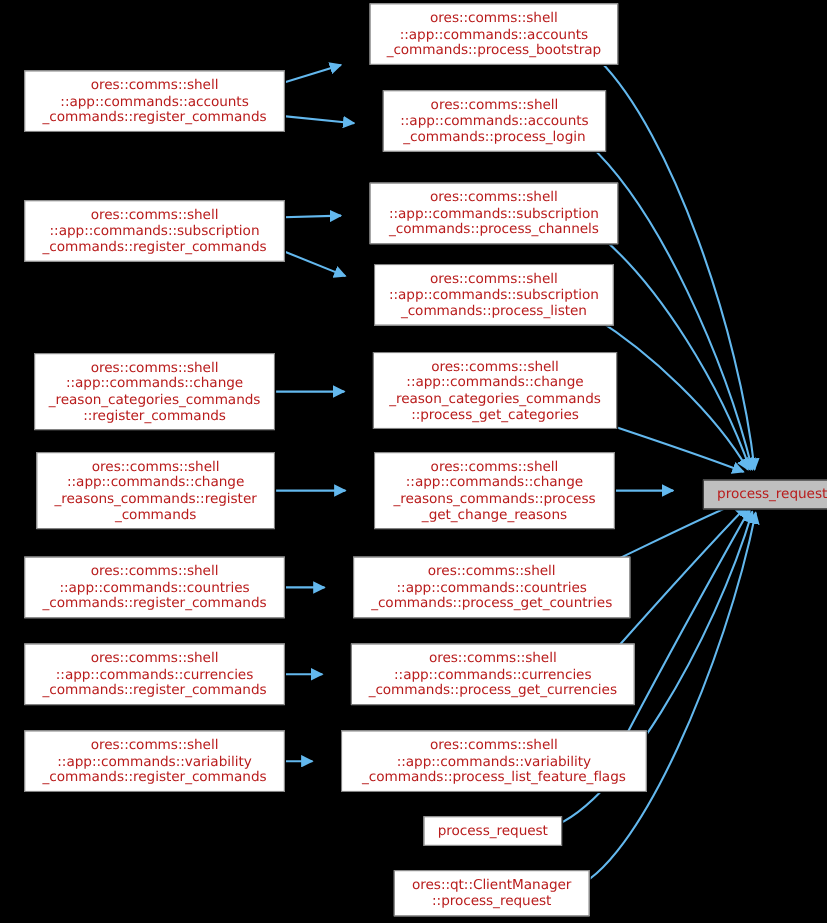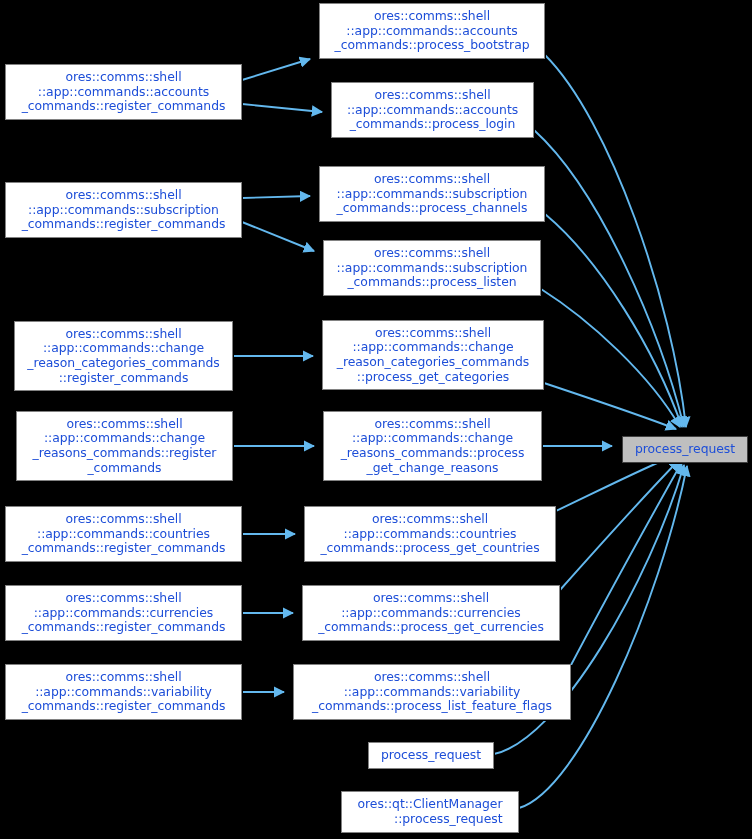--- a/index.html
+++ b/index.html
@@ -27,27 +27,28 @@
   .node {
     position: absolute;
     box-sizing: border-box;
     background: #ffffff;
     border: 1px solid #828282;
     box-shadow: 1px 1px 0 0 #000000;
     display: flex;
     align-items: center;
     justify-content: center;
     text-align: center;
-    color: #1d4ed8;
+    color: #b91c1c;
     font-size: 12.4px;
     line-height: 14.7px;
     letter-spacing: -0.05px;
     white-space: pre-line;
     z-index: 5;
     padding: 0 13px;
+    margin-left: 17px;
   }
   .node.target {
     background: #bfbfbf;
     border: 1px solid #404040;
   }
   .node-label {
     display: block;
     white-space: pre-line;
   }
 </style>
@@ -167,21 +168,21 @@
 _commands::process_get_currencies</span>
   </div>
   <div class="node" id="n-variability_process" style="left: 293px; top: 664px; width: 278px; height: 56px; background: rgb(255, 255, 255); border-color: rgb(130, 130, 130);">
     <span class="node-label">ores::comms::shell
 ::app::commands::variability
 _commands::process_list_feature_flags</span>
   </div>
   <div class="node" id="n-process_request_plain" style="left: 368px; top: 742px; width: 126px; height: 27px; background: rgb(255, 255, 255); border-color: rgb(130, 130, 130);">
     <span class="node-label">process_request</span>
   </div>
-  <div class="node" id="n-clientmanager_process_request" style="left: 341px; top: 791px; width: 178px; height: 42px; background: rgb(255, 255, 255); border-color: rgb(130, 130, 130); text-align: right;">
+  <div class="node" id="n-clientmanager_process_request" style="left: 341px; top: 791px; width: 178px; height: 42px; background: rgb(255, 255, 255); border-color: rgb(130, 130, 130);">
     <span class="node-label">ores::qt::ClientManager
 ::process_request</span>
   </div>
 
   <div class="node target" id="n-process_request_target" style="left: 622px; top: 436px; width: 126px; height: 27px; background: rgb(191, 191, 191); border-color: rgb(64, 64, 64);">
     <span class="node-label">process_request</span>
   </div>
 
 </div>
 

